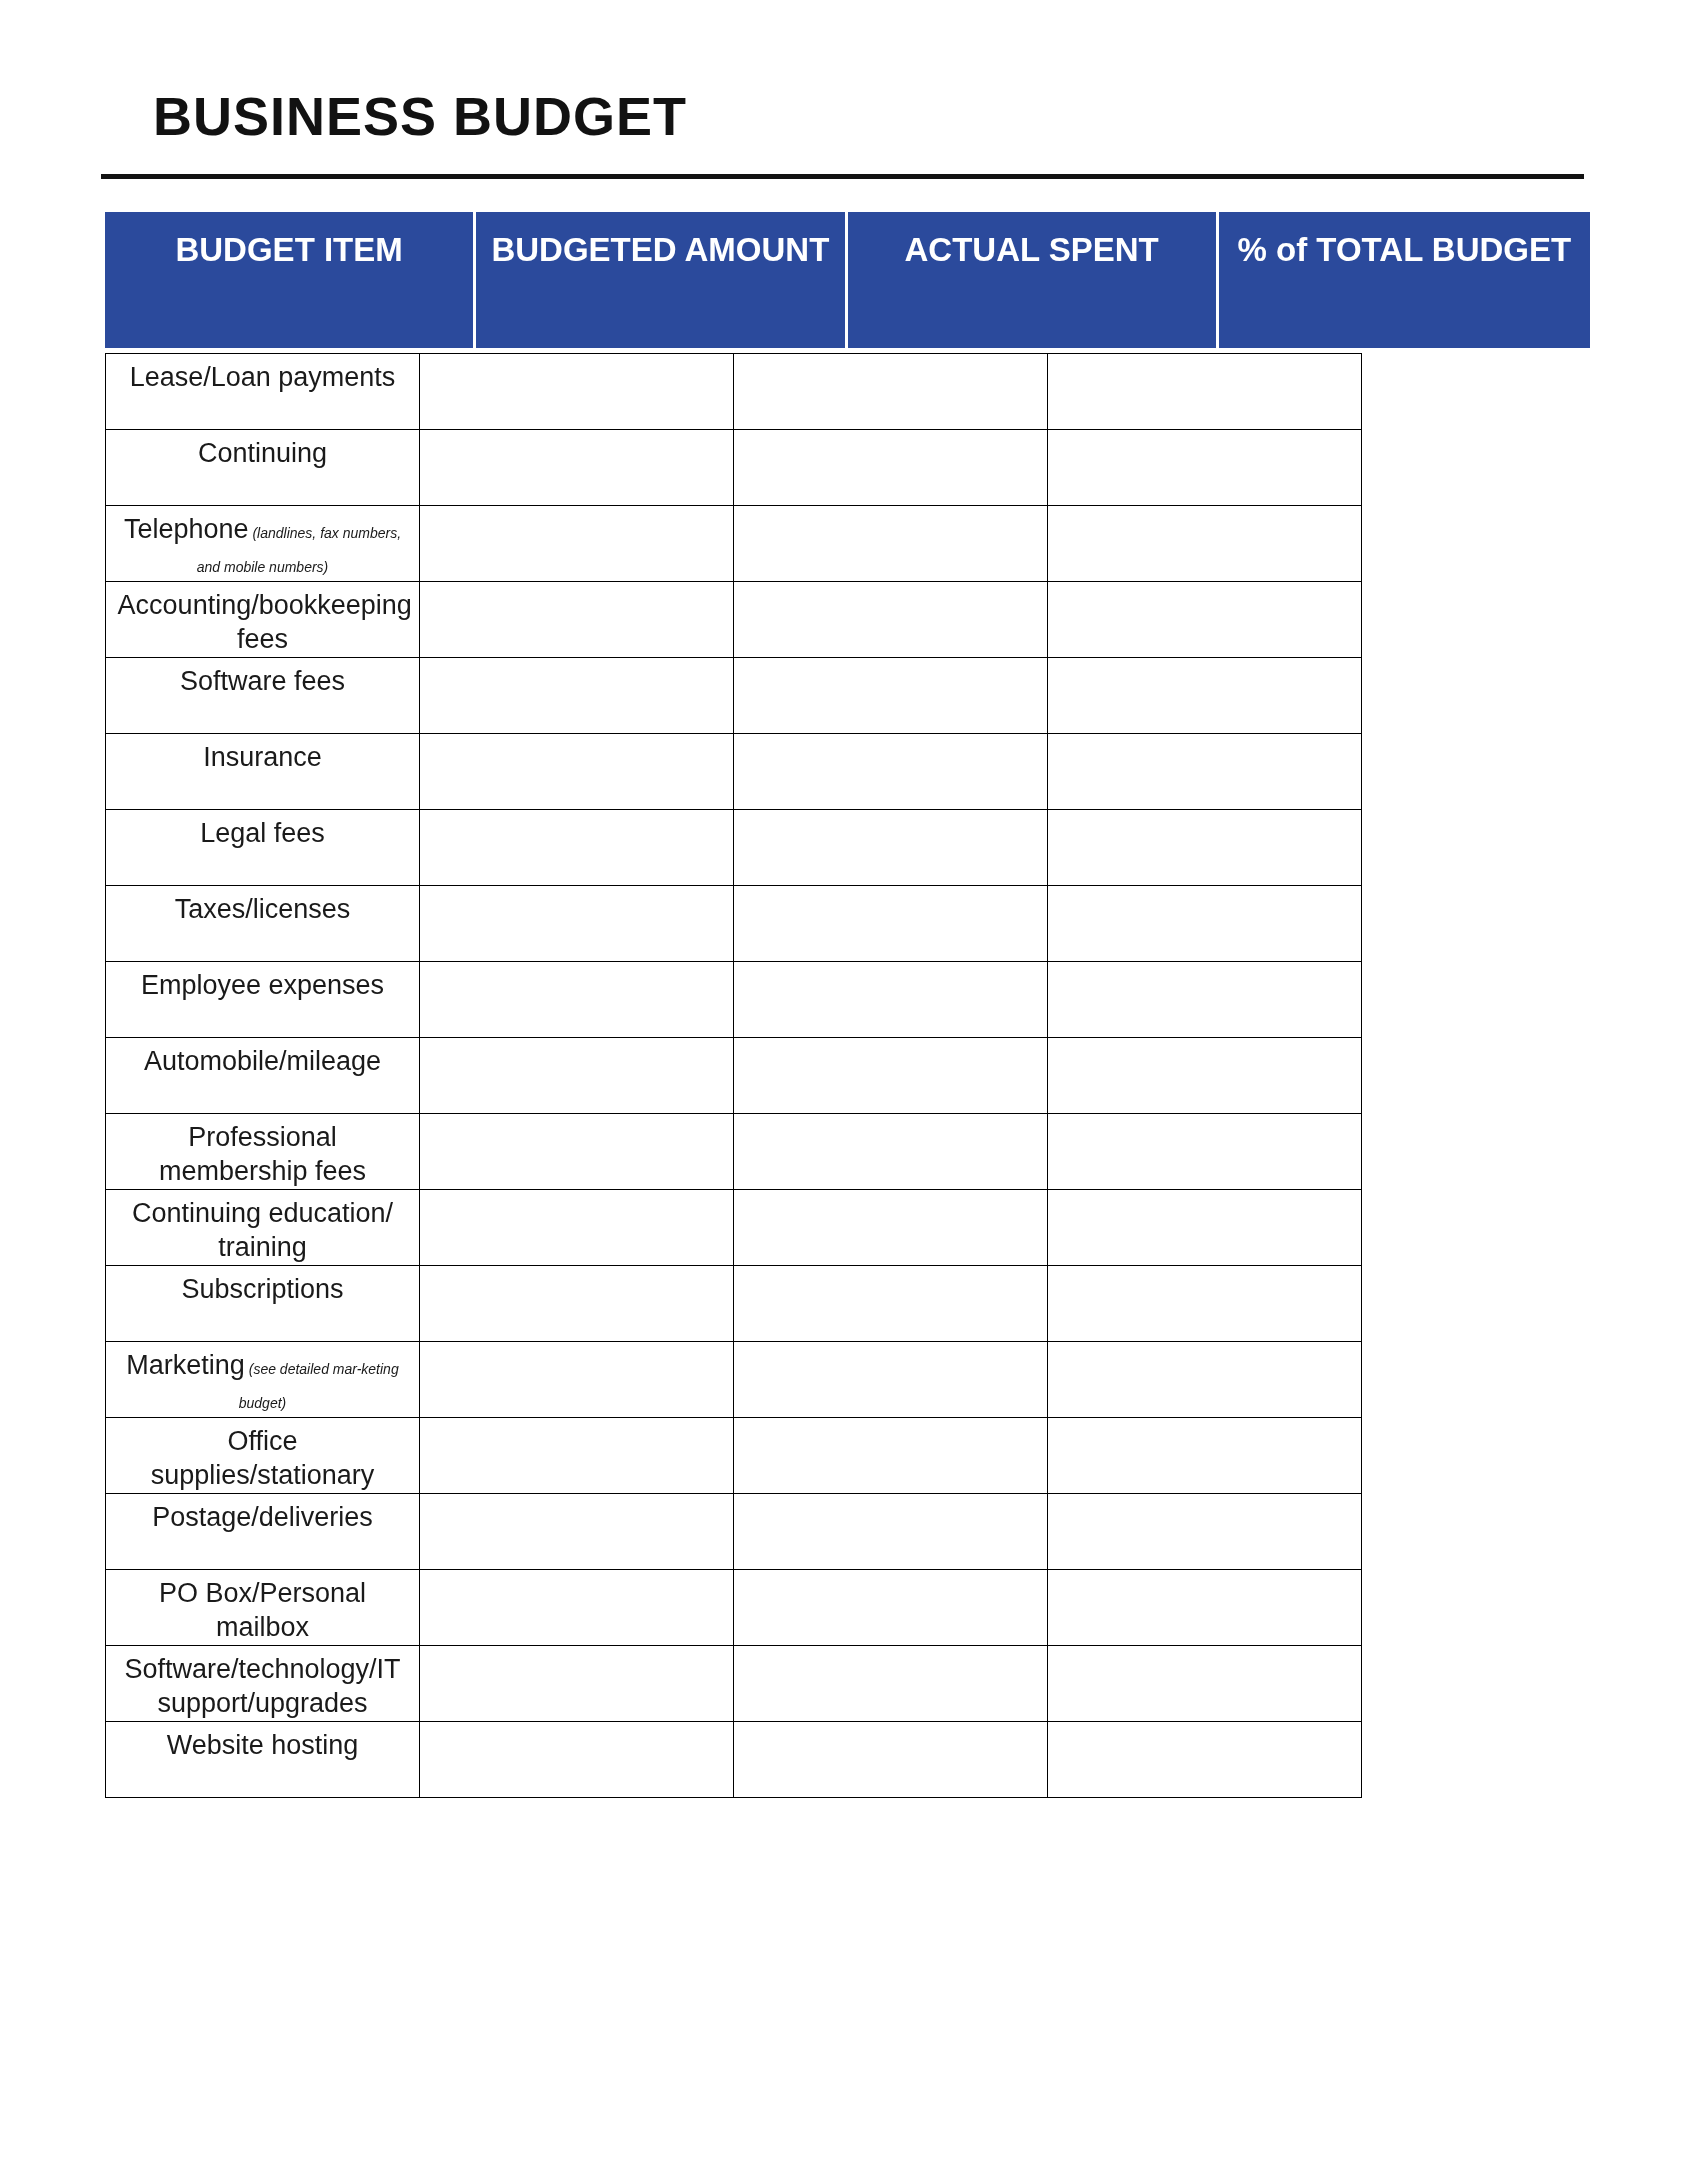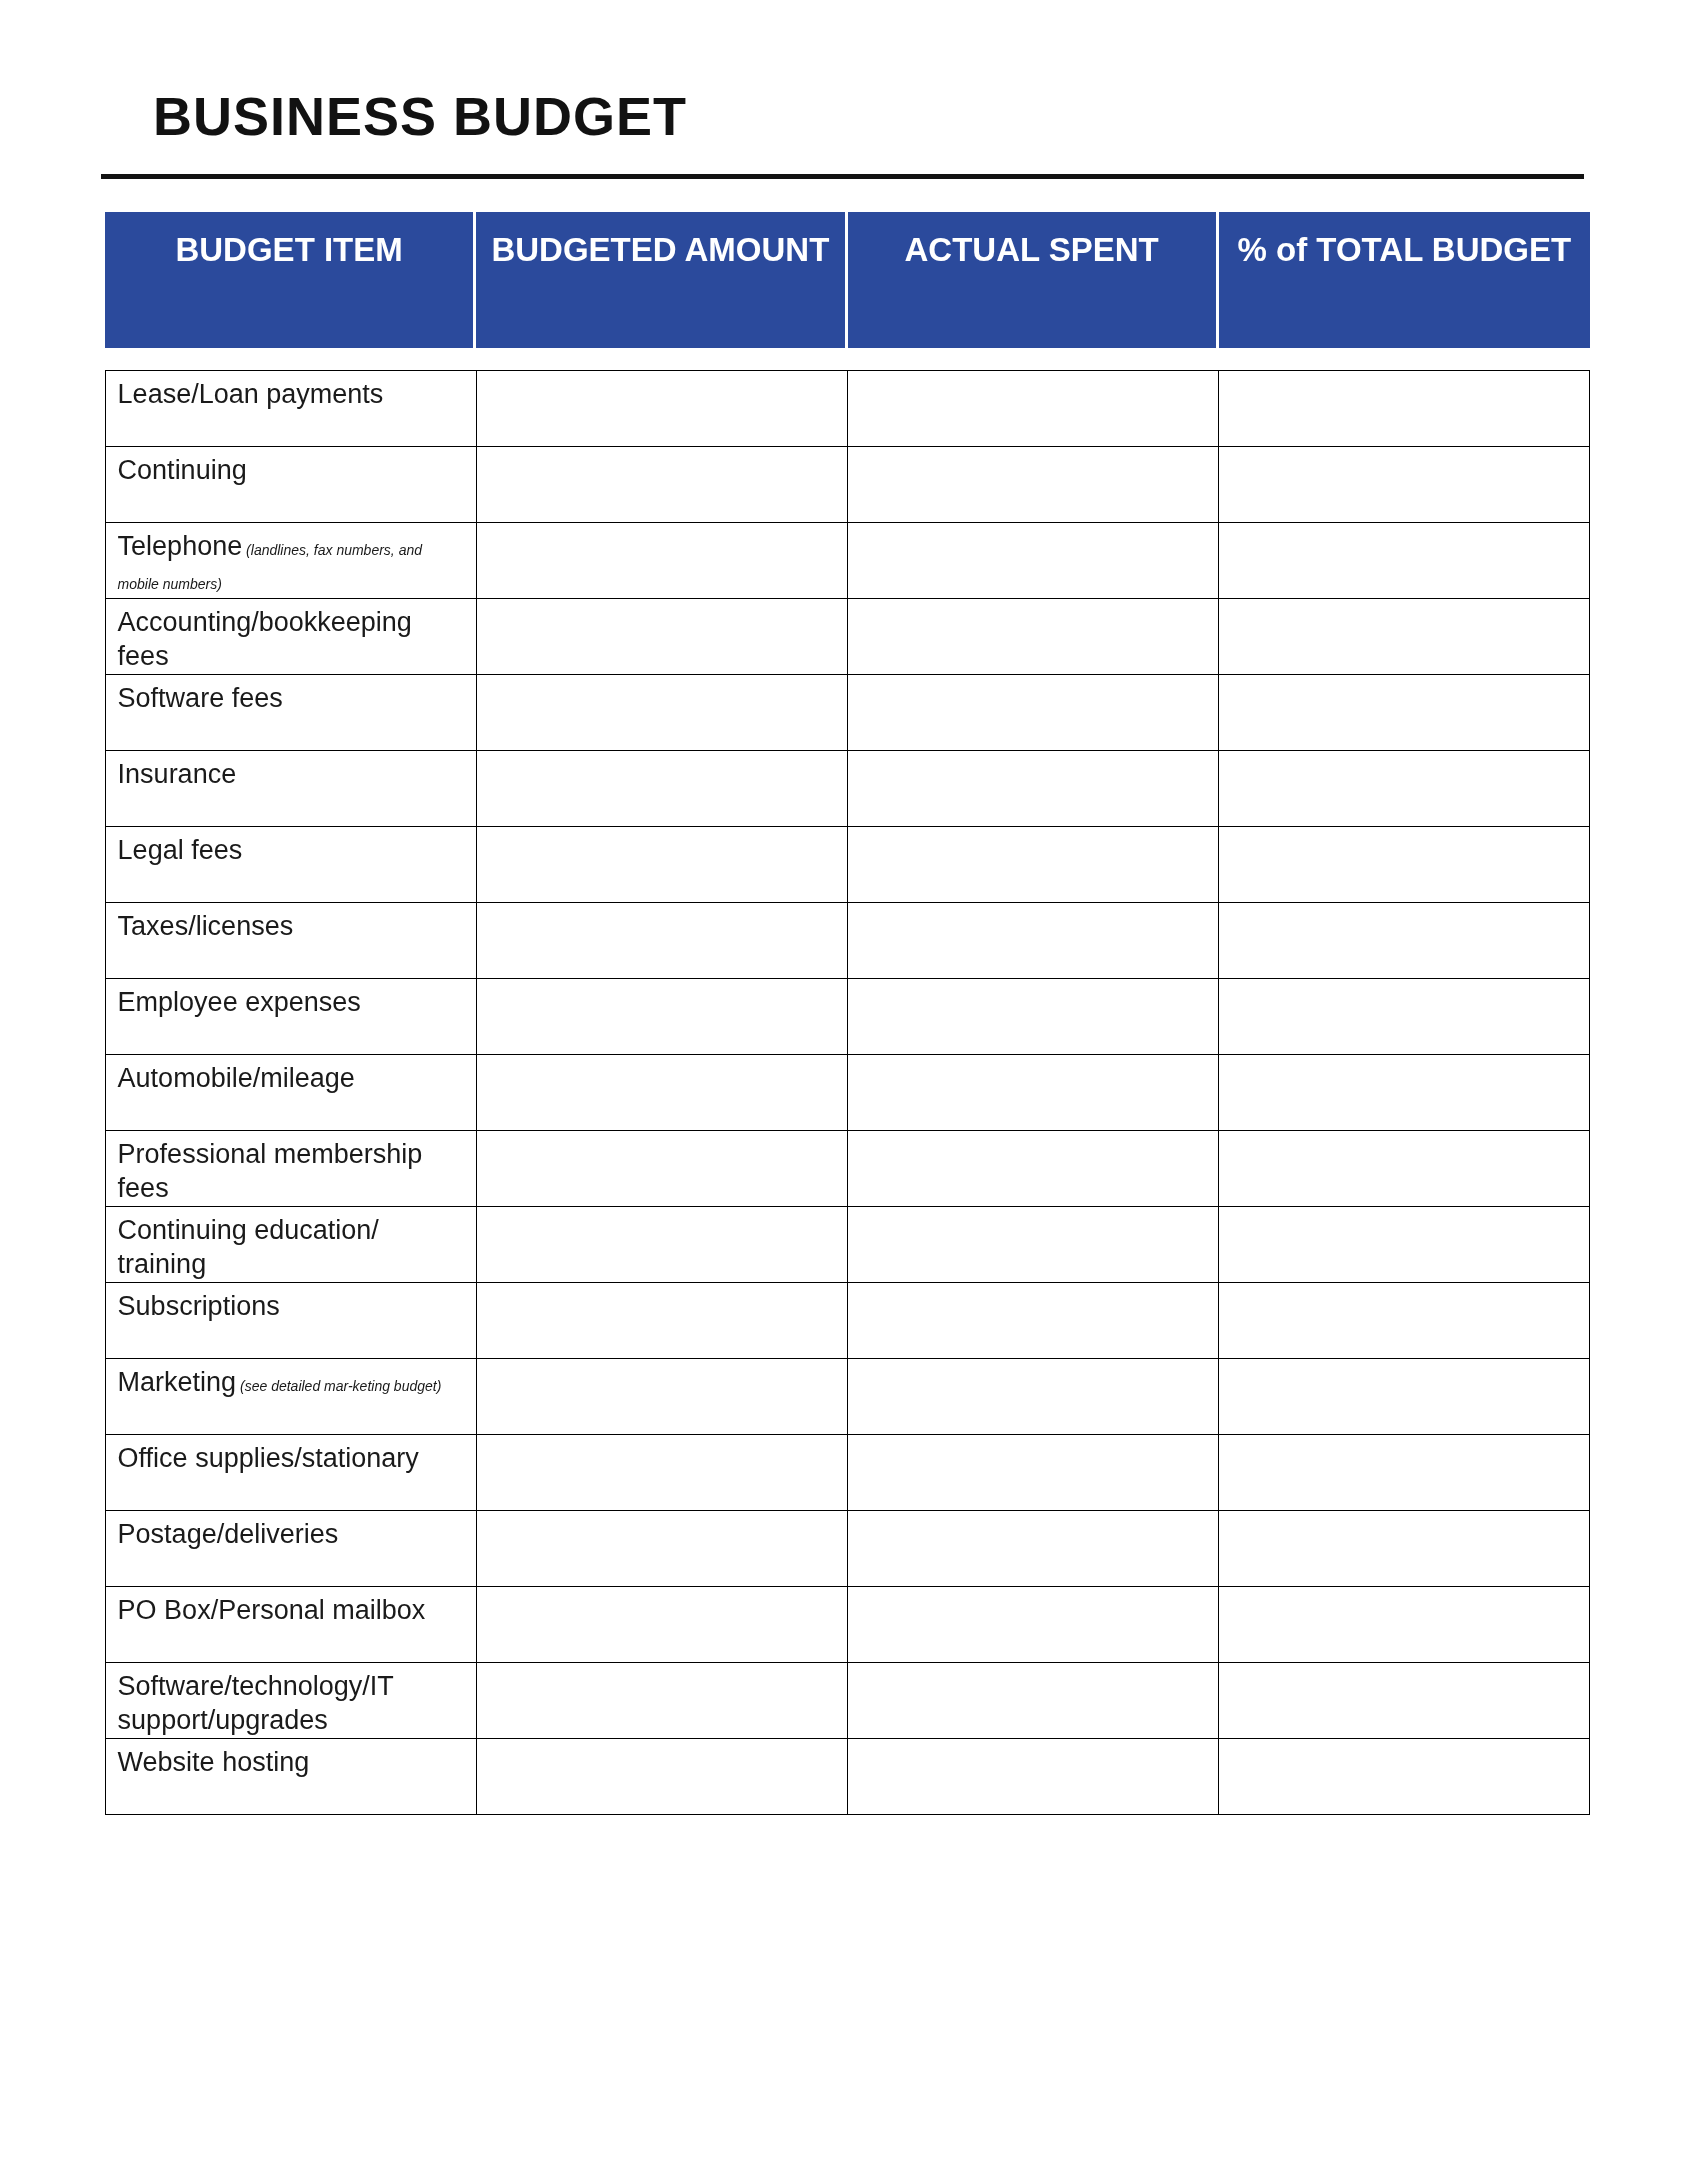--- a/index.html
+++ b/index.html
@@ -36,39 +36,40 @@
     position: absolute;
     left: 105px;
     top: 212px;
     width: 1485px;
   }
   .thead {
     display: grid;
     grid-template-columns: 25% 25% 25% 25%;
     height: 136px;
     box-sizing: border-box;
-    margin-bottom: 22px;
+    margin-bottom: 5px;
   }
   .th {
     background: #2b4a9c;
     color: #ffffff;
     font-weight: 700;
     font-size: 33px;
     line-height: 1.32;
     text-align: center;
     padding: 15.5px 11.6px 0 11.6px;
     box-sizing: border-box;
   }
   .th:not(:last-child) {
     border-right: 3.9px solid #ffffff;
   }
   table.tbody-table {
-    width: 1485px;
+    width: 1257px;
     border-collapse: collapse;
     table-layout: fixed;
+    text-align: center;
   }
   table.tbody-table td {
     border: 1.9px solid #000000;
     height: 76px;
     vertical-align: top;
     box-sizing: border-box;
     padding: 5.8px 11.6px 0 11.6px;
   }
   td.item-cell {
     font-size: 27px;

